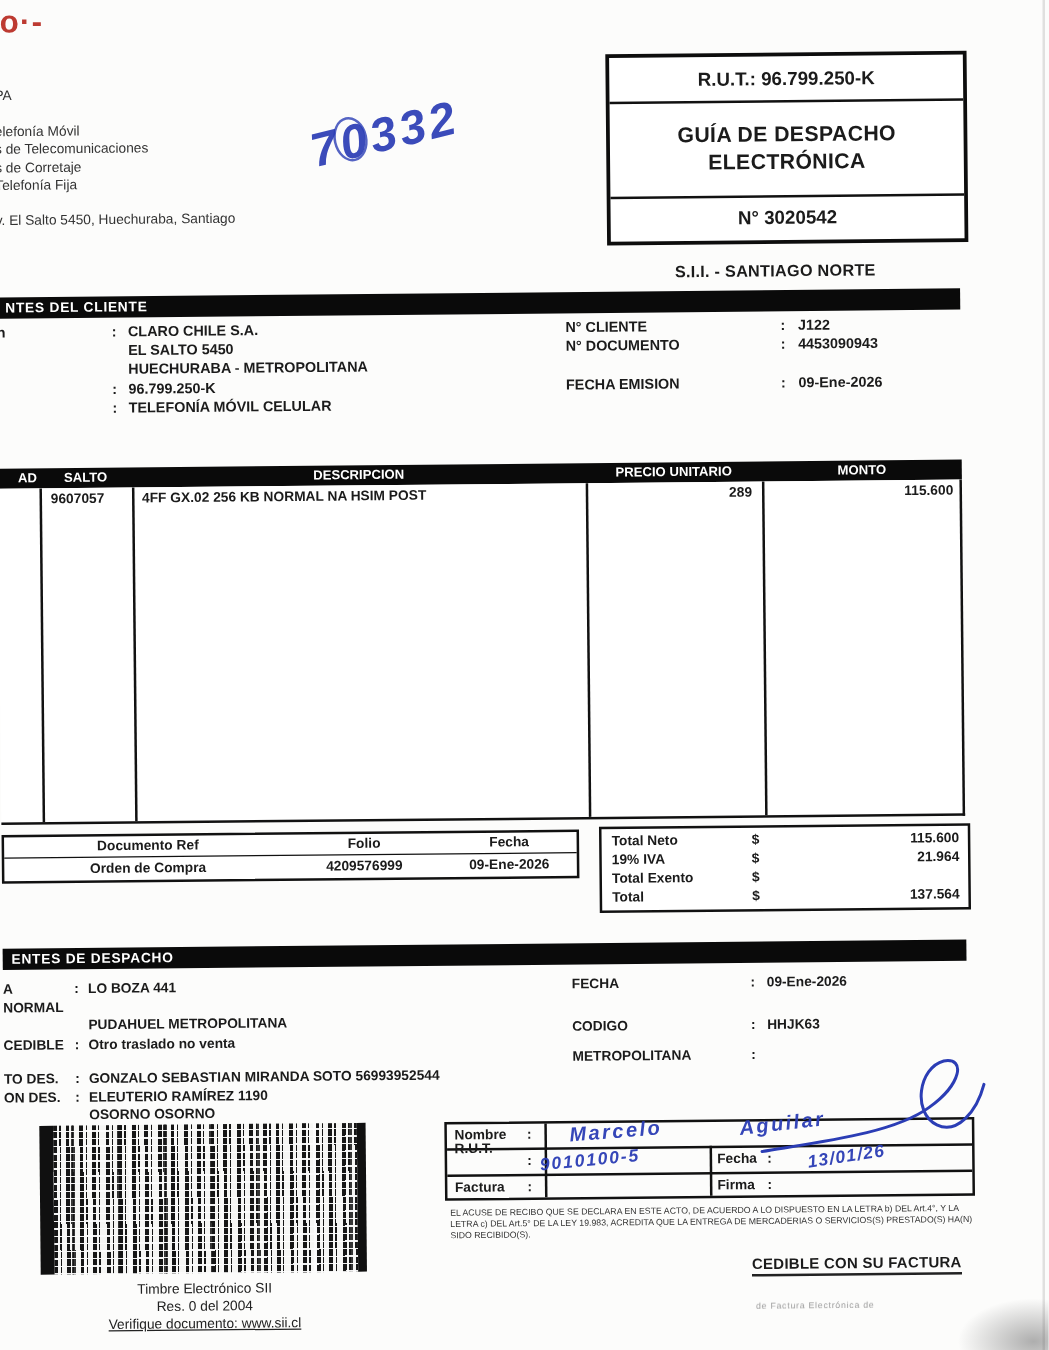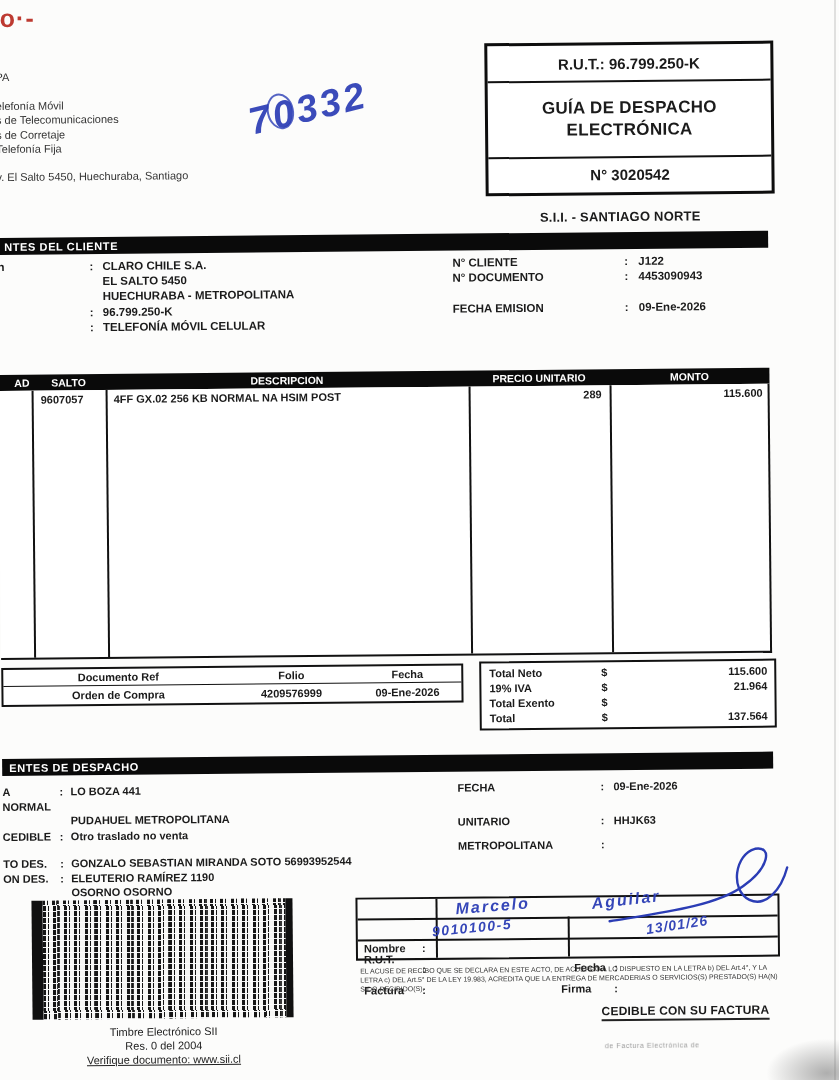--- a/index.html
+++ b/index.html
@@ -76,21 +76,21 @@
       repeating-linear-gradient(90deg,transparent 0 14px,rgba(20,20,20,.85) 14px 17px,transparent 17px 23px,rgba(252,252,252,.9) 23px 25px,transparent 25px 37px);}
   .stamp{left:28px;top:1022px;width:262px;text-align:center;font-size:11px;color:#222;line-height:14px;}
   .stamp .u{text-decoration:underline;}
   
   .receipt{left:352px;top:897px;width:424px;height:63px;border:2px solid #111;font-size:11px;font-weight:bold;position:absolute;}
   .receipt .hl{position:absolute;left:0;right:0;height:1.5px;background:#111;}
   .hlA{top:19px;}.hlB{top:40px;}
   .receipt .vlr{position:absolute;width:1.5px;background:#111;}
   .vlrA{left:78px;top:0;bottom:0;}
   .vlrB{left:210px;top:19px;bottom:0;}
-  .rlab{position:absolute;margin-top:40px;}
+  .rlab{position:absolute;}
   
   .hw{color:#2b3db5;font-style:italic;font-weight:bold;opacity:.95;}
   .hwn1{left:452px;top:898px;font-size:16px;transform:rotate(-4deg);letter-spacing:2px;}
   .hwn2{left:588px;top:893px;font-size:16px;transform:rotate(-6deg);letter-spacing:2px;}
   .hwrut{left:428px;top:920px;font-size:14px;transform:rotate(-5deg);letter-spacing:1.5px;}
   .hwdate{left:642px;top:919px;font-size:14px;transform:rotate(-8deg);letter-spacing:1px;}
   .sig{left:600px;top:843px;width:190px;height:88px;}
   
   .legal{left:356px;top:966px;width:419px;font-size:7px;line-height:9px;color:#333;}
   .cedible{left:597px;top:1006px;font-size:12px;font-weight:bold;border-bottom:2px solid #222;padding-bottom:1px;letter-spacing:.2px;}
@@ -267,21 +267,21 @@
     <div class="dind">OSORNO  OSORNO</div>
   </div>
 
   <div class="abs dispR">
     <div class="drow">
       <span class="dlab2">FECHA</span>
       <span class="dsep2">:</span>
       <span>09-Ene-2026</span>
     </div>
     <div class="drow mt19">
-      <span class="dlab2">UNITARIO</span>
+      <span class="dlab2">CODIGO</span>
       <span class="dsep2">:</span>
       <span>HHJK63</span>
     </div>
     <div class="drow mt10">
       <span class="dlab2">METROPOLITANA</span>
       <span class="dsep2">:</span>
       <span></span>
     </div>
   </div>
 
@@ -298,21 +298,21 @@
     <div class="vlr vlrA"></div>
     <div class="vlr vlrB"></div>
     <span class="rlab" style="left:6px;top:3px;">Nombre</span>
     <span class="rlab" style="left:64px;top:3px;">:</span>
     <span class="rlab" style="left:6px;top:14px;">R.U.T.</span>
     <span class="rlab" style="left:64px;top:24px;">:</span>
     <span class="rlab" style="left:6px;top:45px;">Factura</span>
     <span class="rlab" style="left:64px;top:45px;">:</span>
     <span class="rlab" style="left:216px;top:24px;">Fecha</span>
     <span class="rlab" style="left:256px;top:24px;">:</span>
-    <span class="rlab" style="left:203px;top:45px;text-align:center;">Firma</span>
+    <span class="rlab" style="left:216px;top:45px;text-align:center;">Firma</span>
     <span class="rlab" style="left:256px;top:45px;">:</span>
   </div>
 
   <div class="abs hw hwn1">Marcelo</div>
   <div class="abs hw hwn2">Aguilar</div>
   <div class="abs hw hwrut">9010100-5</div>
   <div class="abs hw hwdate">13/01/26</div>
   <svg class="abs sig" viewBox="0 0 190 88">
     <path d="M6 80 C 58 72, 112 66, 140 46 C 166 28, 170 6, 152 9 C 132 14, 126 50, 146 60 C 162 68, 178 50, 184 28" fill="none" stroke="#2b3db5" stroke-width="2.4" stroke-linecap="round"></path>
   </svg>

